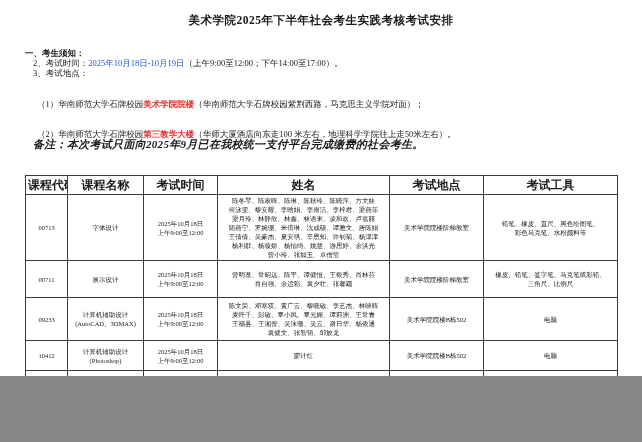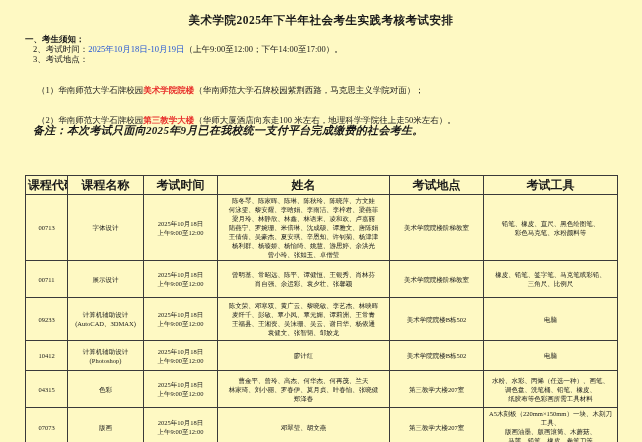--- a/index.html
+++ b/index.html
@@ -1,25 +1,25 @@
 <!DOCTYPE html>
 <html><head>
 <meta charset="utf-8">
 <style>
   html,body{margin:0;padding:0;background:#888;}
   .page{
-    position:relative;width:642px;height:442px;background:#fef9c3;
+    position:relative;width:642px;height:376px;background:#ffffff;
     font-family:"Liberation Serif","DejaVu Serif",serif;color:#1a1a1a;
     overflow:hidden;margin:0 auto;
   }
   .title{
     padding-top:13px;text-align:center;font-size:11.5px;font-weight:bold;
     letter-spacing:0.5px;
   }
-  .notice{position:absolute;left:25px;top:34px;width:600px;font-size:8.5px;line-height:10.2px;}
+  .notice{position:absolute;left:25px;top:48px;width:600px;font-size:8.5px;line-height:10.2px;}
   .notice .heading{font-weight:bold;}
   .notice .line{padding-left:8px;white-space:nowrap;}
   .notice .line.sub{padding-left:12px;margin-top:20px;}
   .red{color:#e8322d;font-weight:bold;}
   .blue{color:#2155d4;font-weight:normal;}
   .remark{padding-left:8px;font-size:11px;font-style:italic;font-weight:bold;letter-spacing:0.3px;}
   .attach-heading{
     position:absolute;left:25px;top:155px;font-size:9px;font-weight:bold;
   }
   table.schedule{

